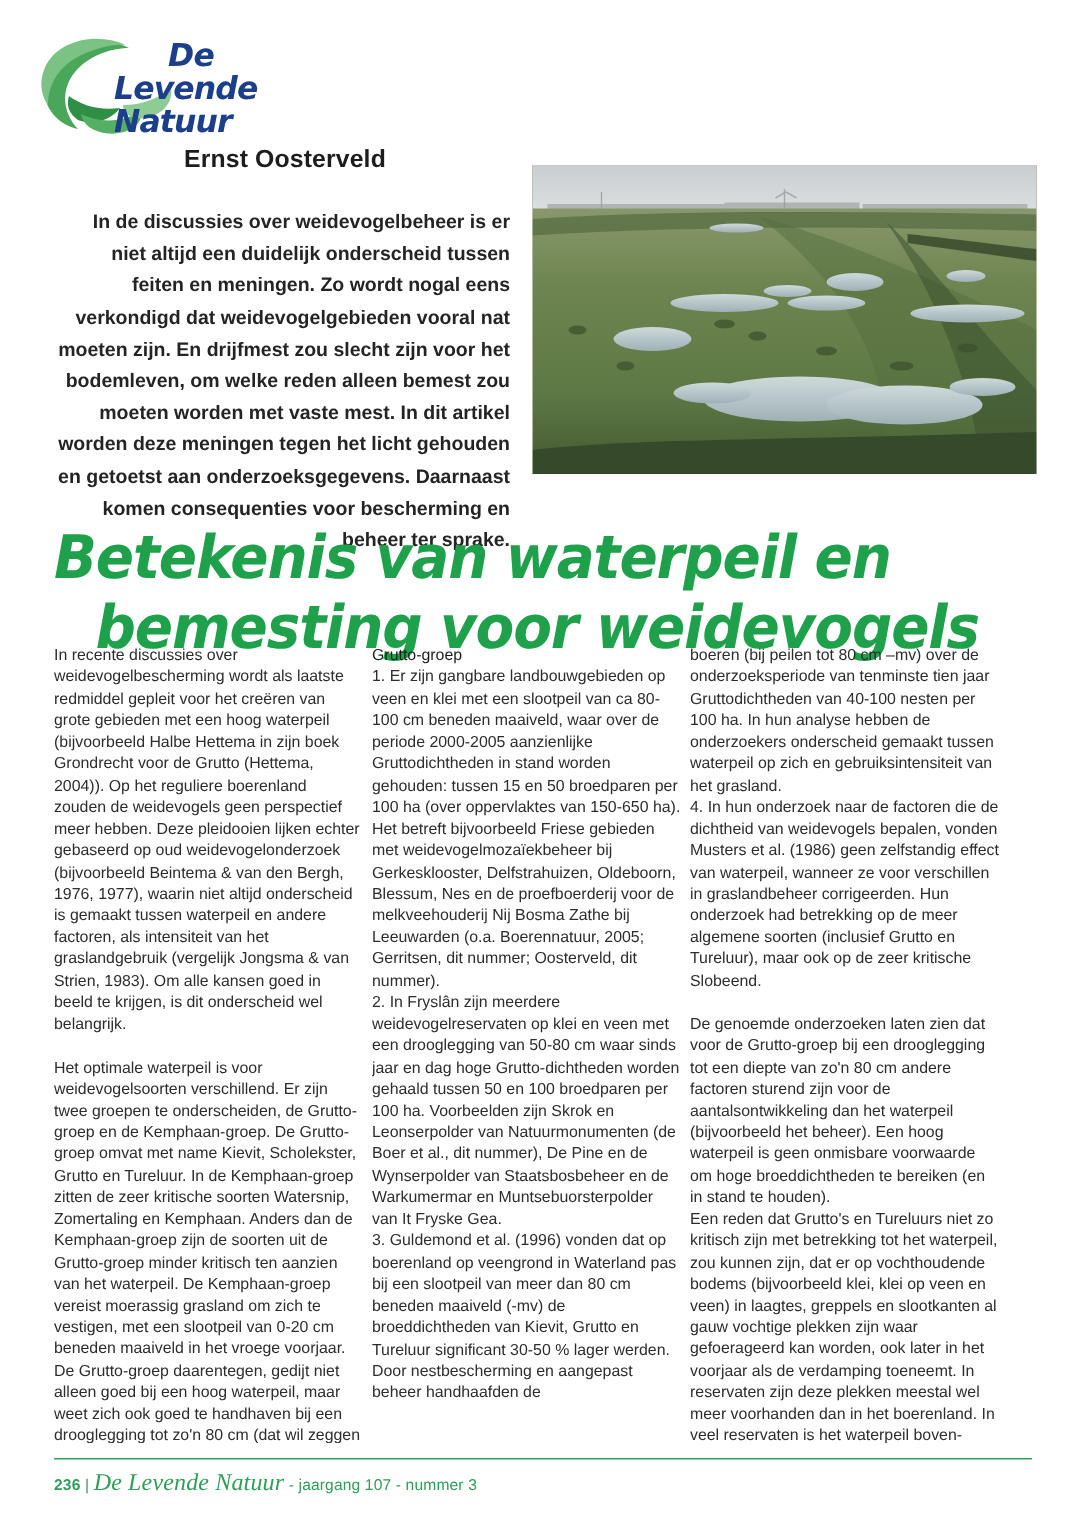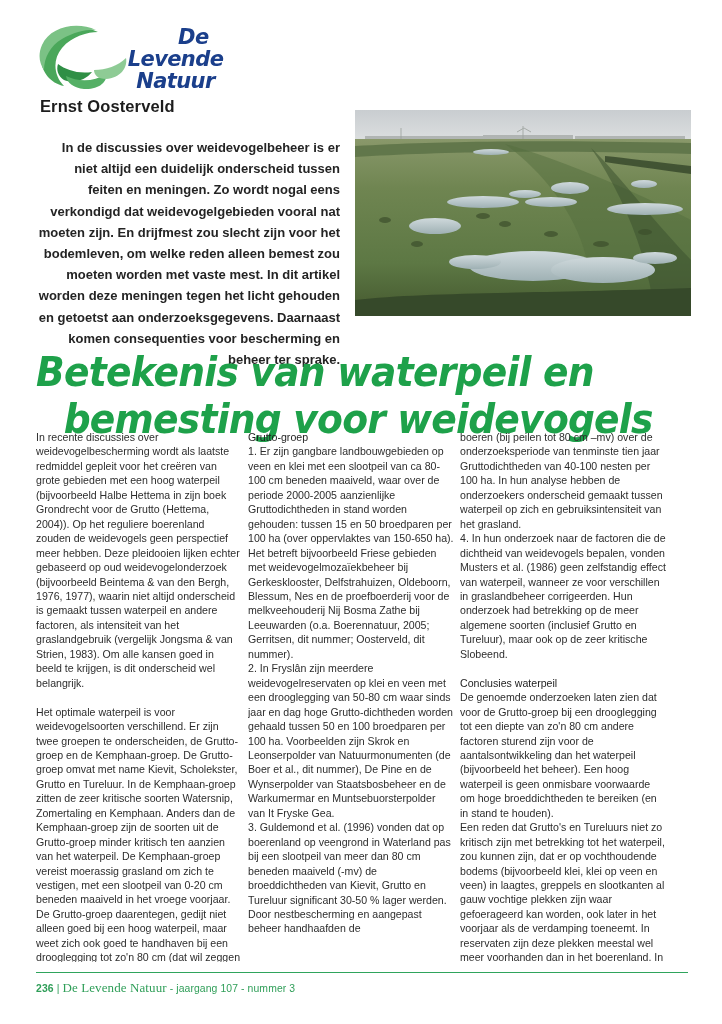--- a/index.html
+++ b/index.html
@@ -12,25 +12,24 @@
     height: 1024px;
     position: relative;
     font-family: "Liberation Sans", sans-serif;
     color: #2b2b2b;
     overflow: hidden;
   }
 
   
   #masthead {
     position: absolute;
-    left: 36px;
+    left: 24px;
     top: 22px;
     width: 230px;
     height: 72px;
-    text-align: center;
   }
   #logo-mark {
     position: absolute;
     left: 0;
     top: 2px;
     width: 96px;
     height: 66px;
   }
   #logo-wordmark {
     position: absolute;
@@ -56,20 +55,21 @@
     letter-spacing: -0.6px;
     margin-top: 1px;
   }
 
   
   #author-name {
     position: absolute;
     left: 40px;
     top: 97px;
     width: 300px;
+    text-align: center;
     font-size: 16.5px;
     font-weight: bold;
     color: #1d1d1d;
     letter-spacing: 0.1px;
   }
 
   
   #intro-text {
     position: absolute;
     left: 38px;
@@ -153,21 +153,21 @@
     position: absolute;
     left: 36px;
     top: 980px;
     width: 652px;
     font-size: 10.4px;
     color: #2f9e58;
     letter-spacing: 0.1px;
   }
   #footer .pg { font-weight: bold; }
   #footer .sep { padding: 0 3px; }
-  #footer .mag { font-family: "Liberation Serif", serif; font-size: 13px; margin-top: 44px; }
+  #footer .mag { font-family: "Liberation Serif", serif; font-style: italic; font-size: 16px; margin-top: 44px; }
 </style>
 </head>
 <body>
 
 <div id="masthead">
   <div id="logo-mark">
     <svg width="96" height="66" viewBox="0 0 96 66" xmlns="http://www.w3.org/2000/svg">
       <path d="M62 8 C42 -2 16 4 8 22 C0 40 10 58 28 62 C18 52 16 36 26 24 C36 12 52 8 62 8 Z" fill="#4aa75a"></path>
       <path d="M60 6 C40 -3 14 3 6 21 C2 30 3 39 8 46 C8 34 14 22 26 15 C38 8 52 5 60 6 Z" fill="#7bc285"></path>
       <path d="M22 40 C30 46 42 50 56 48 C50 56 38 60 28 56 C22 52 20 46 22 40 Z" fill="#2f8f45"></path>
@@ -262,21 +262,20 @@
   <div class="column">
       <p class="sub-head">Grutto-groep</p>
       <p>1. Er zijn gangbare landbouwgebieden op veen en klei met een slootpeil van ca 80-100 cm beneden maaiveld, waar over de periode 2000-2005 aanzienlijke Gruttodichtheden in stand worden gehouden: tussen 15 en 50 broedparen per 100 ha (over oppervlaktes van 150-650 ha). Het betreft bijvoorbeeld Friese gebieden met weidevogelmozaïekbeheer bij Gerkesklooster, Delfstrahuizen, Oldeboorn, Blessum, Nes en de proefboerderij voor de melkveehouderij Nij Bosma Zathe bij Leeuwarden (o.a. Boerennatuur, 2005; Gerritsen, dit nummer; Oosterveld, dit nummer).</p>
       <p>2. In Fryslân zijn meerdere weidevogelreservaten op klei en veen met een drooglegging van 50-80 cm  waar sinds jaar en dag hoge Grutto-dichtheden worden gehaald tussen 50 en 100 broedparen per 100 ha. Voorbeelden zijn Skrok en Leonserpolder van Natuurmonumenten (de Boer et al., dit nummer), De Pine en de Wynserpolder van Staatsbosbeheer en de Warkumermar en Muntsebuorsterpolder van It Fryske Gea.</p>
       <p>3. Guldemond et al. (1996) vonden dat op boerenland op veengrond in Waterland pas bij een slootpeil van meer dan 80 cm beneden maaiveld (-mv) de broeddichtheden van Kievit, Grutto en Tureluur significant 30-50 % lager werden. Door nestbescherming en aangepast beheer handhaafden de</p>
     </div>
   <div class="column">
       <p>boeren (bij peilen tot 80 cm –mv) over de onderzoeksperiode  van tenminste tien jaar Gruttodichtheden van 40-100 nesten per 100 ha. In hun analyse hebben de onderzoekers onderscheid gemaakt tussen waterpeil op zich en gebruiksintensiteit van het grasland.</p>
       <p>4. In hun onderzoek naar de factoren die de dichtheid van weidevogels bepalen, vonden Musters et al. (1986) geen zelfstandig effect van waterpeil, wanneer ze voor verschillen in graslandbeheer corrigeerden. Hun onderzoek had betrekking op de meer algemene soorten (inclusief Grutto en Tureluur), maar ook op de zeer kritische Slobeend.</p>
       <div class="spacer"></div>
-      <p class="sub-head">Conclusies waterpeil</p>
       <p>De genoemde onderzoeken laten zien dat voor de Grutto-groep bij een drooglegging tot een diepte van zo'n 80 cm andere factoren sturend zijn voor de aantalsontwikkeling dan het waterpeil (bijvoorbeeld het beheer). Een hoog waterpeil is geen onmisbare voorwaarde om hoge broeddichtheden te bereiken (en in stand te houden).</p>
       <p>Een reden dat Grutto's en Tureluurs niet zo kritisch zijn met betrekking tot het waterpeil, zou kunnen zijn, dat er op vochthoudende bodems (bijvoorbeeld klei, klei op veen en veen) in laagtes, greppels en slootkanten al gauw vochtige plekken zijn waar gefoerageerd kan worden, ook later in het voorjaar als de verdamping toeneemt. In reservaten zijn deze plekken meestal wel meer voorhanden dan in het boerenland. In veel reservaten is het waterpeil boven-</p>
     </div>
 </div>
 
 <div id="footer-rule"></div>
 <div id="footer">
   <span class="pg">236</span><span class="sep">|</span><span class="mag">De Levende Natuur</span>
   <span>- jaargang 107 - nummer 3</span>
 </div>

